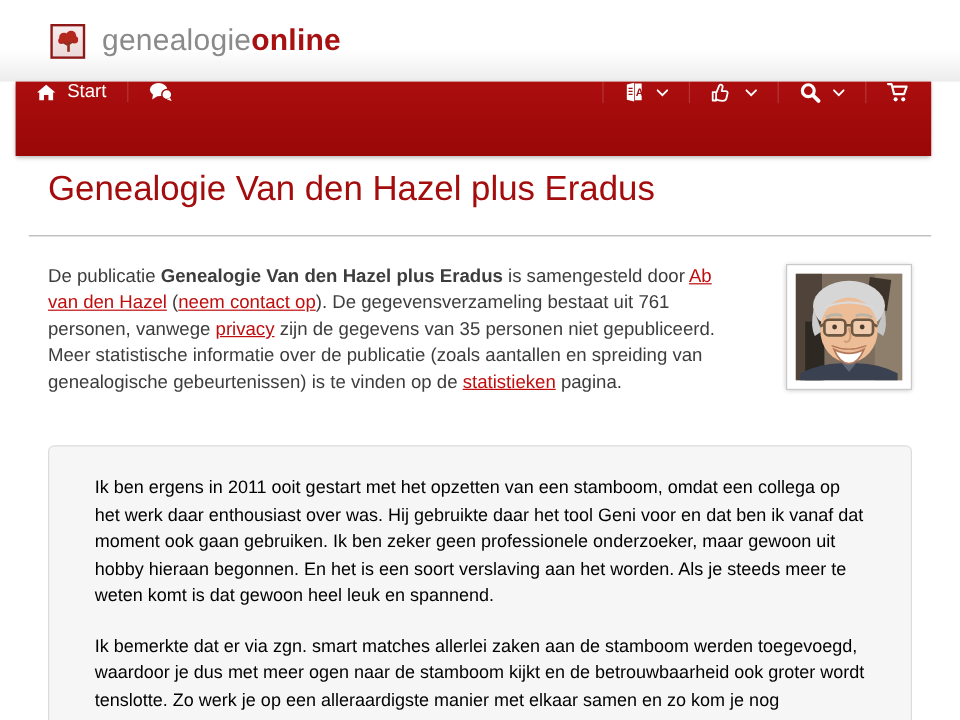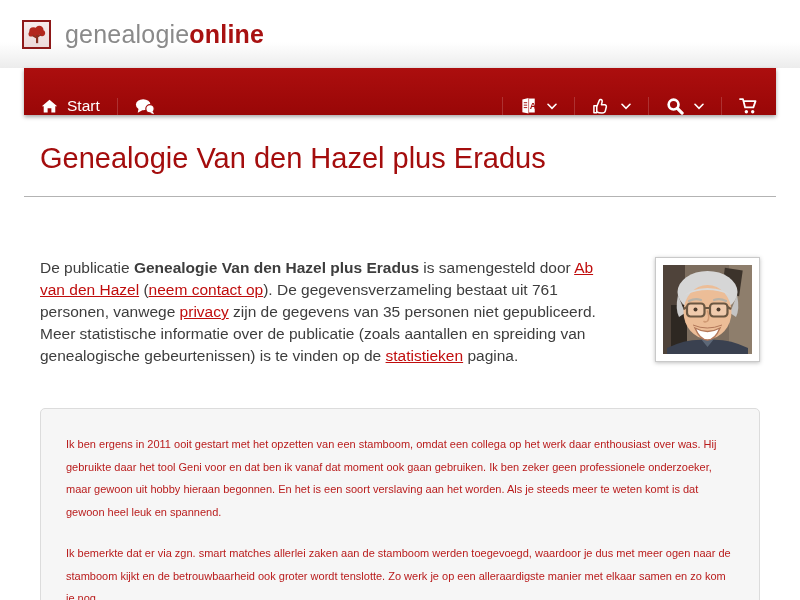--- a/index.html
+++ b/index.html
@@ -11,39 +11,39 @@
     font-family: "Liberation Sans", sans-serif;
     color: #3d3d3d;
   }
   .page { width: 800px; height: 600px; position: relative; }
 
   
   .site-header {
     height: 68px;
     background: linear-gradient(#ffffff 62%, #ececec 100%);
     display: flex; align-items: center;
-    padding-left: 22px;
+    padding-left: 42px;
   }
   .logo-box {
     width: 29px; height: 29px;
     border: 2px solid #8e1818;
     background: linear-gradient(#f7ecec, #ecd9d9);
     display: flex; align-items: center; justify-content: center;
     flex: 0 0 auto;
   }
   .brand { margin-left: 14px; font-size: 25px; letter-spacing: .2px; }
   .brand .gray { color: #8a8a8a; }
   .brand .red  { color: #a81111; font-weight: bold; }
 
   
   .main-nav {
-    position: absolute; left: 24px; right: 24px; top: 68px; height: 47px;
+    position: absolute; left: 13px; right: 24px; top: 68px; height: 62px;
     background: linear-gradient(#ac0e0e, #990707);
     box-shadow: 0 2px 4px rgba(0,0,0,.35);
-    display: flex; align-items: flex-end;
+    display: flex; align-items: flex-start;
   }
   .nav-item {
     display: flex; align-items: center; gap: 9px;
     padding: 0 17px;
     color: #fff; font-size: 15.5px; text-decoration: none;
     border-left: 1px solid rgba(255,255,255,.17);
     white-space: nowrap;
   }
   .nav-item:first-child { border-left: none; }
   .nav-spacer { flex: 1 1 auto; border-left: 1px solid rgba(255,255,255,.17); }
@@ -54,21 +54,21 @@
   .content { padding: 0 24px; }
   .page-title {
     margin: 27px 16px 0;
     font-size: 29px; font-weight: 400;
     color: #a40d0d;
   }
   .title-rule {
     border: none; border-top: 1px solid #b3b3b3;
     margin: 21px 0 0;
   }
-  .intro-row { margin: 60px 16px 0; }
+  .intro-row { margin: 23px 16px 0; }
   .intro-row::after { content: ""; display: block; clear: both; }
   .photo-frame {
     float: right;
     width: 105px; height: 105px;
     margin: 0 0 10px 42px;
     background: #fff;
     border: 1px solid #c9c9c9;
     box-shadow: 0 1px 4px rgba(0,0,0,.25);
     padding: 7px;
   }
@@ -80,22 +80,22 @@
   a.link { color: #c00d0d; text-decoration: underline; }
 
   .story-box {
     margin: 36px 16px 0;
     background: #f6f6f6;
     border: 1px solid #dcdcdc;
     border-radius: 5px;
     padding: 24px 22px 10px;
   }
   .story-box p {
-    margin: 0 3px 19px;
-    font-size: 11px; line-height: 22.5px; color: #b91c1c;
+    margin: 0 16px 19px;
+    font-size: 15px; line-height: 22.5px; color: #000000;
   }
 </style>
 </head>
 <body>
 
 <div class="page">
 
   <header class="site-header">
     <span class="logo-box">
       <svg width="22" height="22" viewBox="0 0 24 24">

